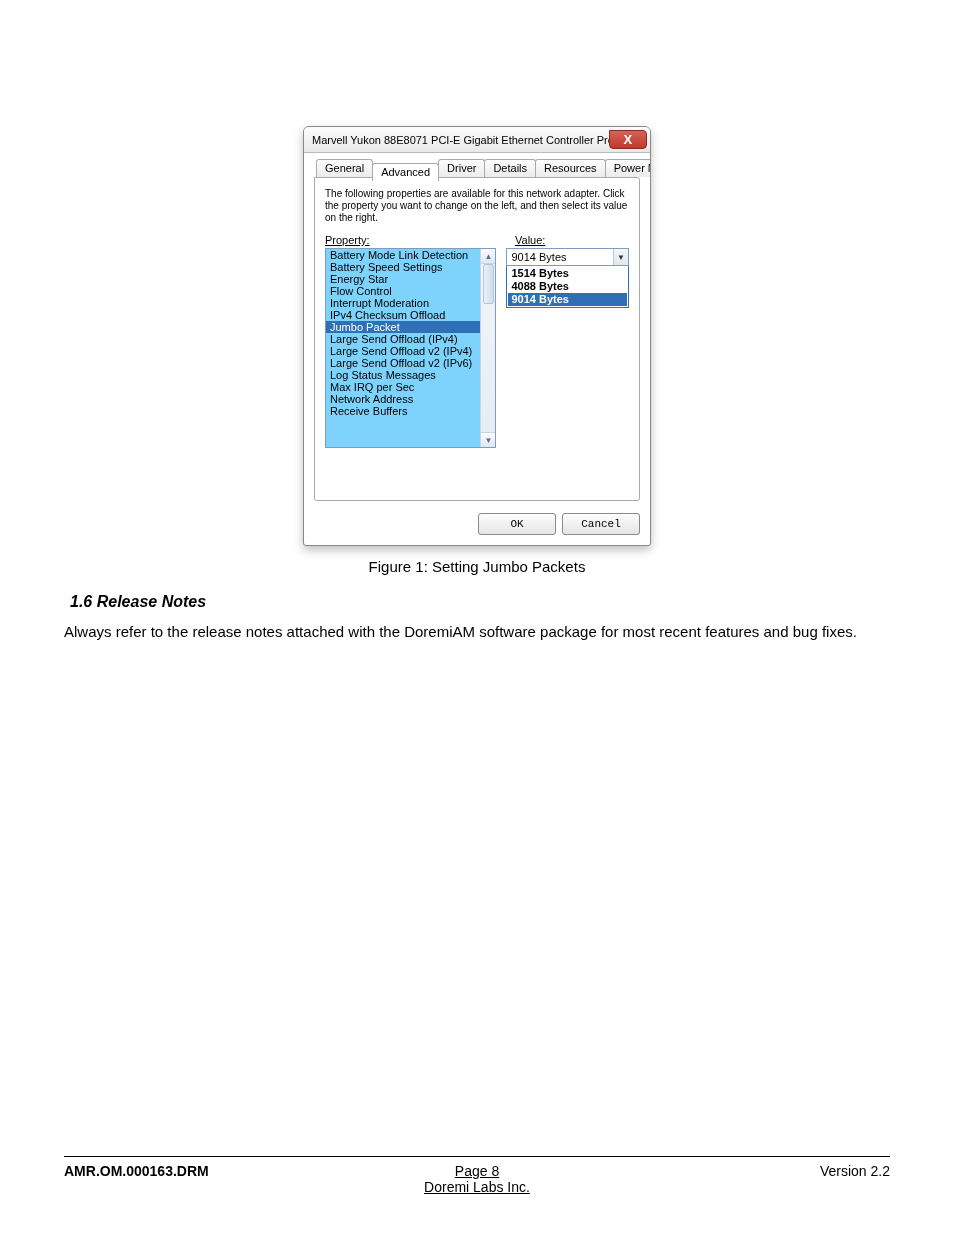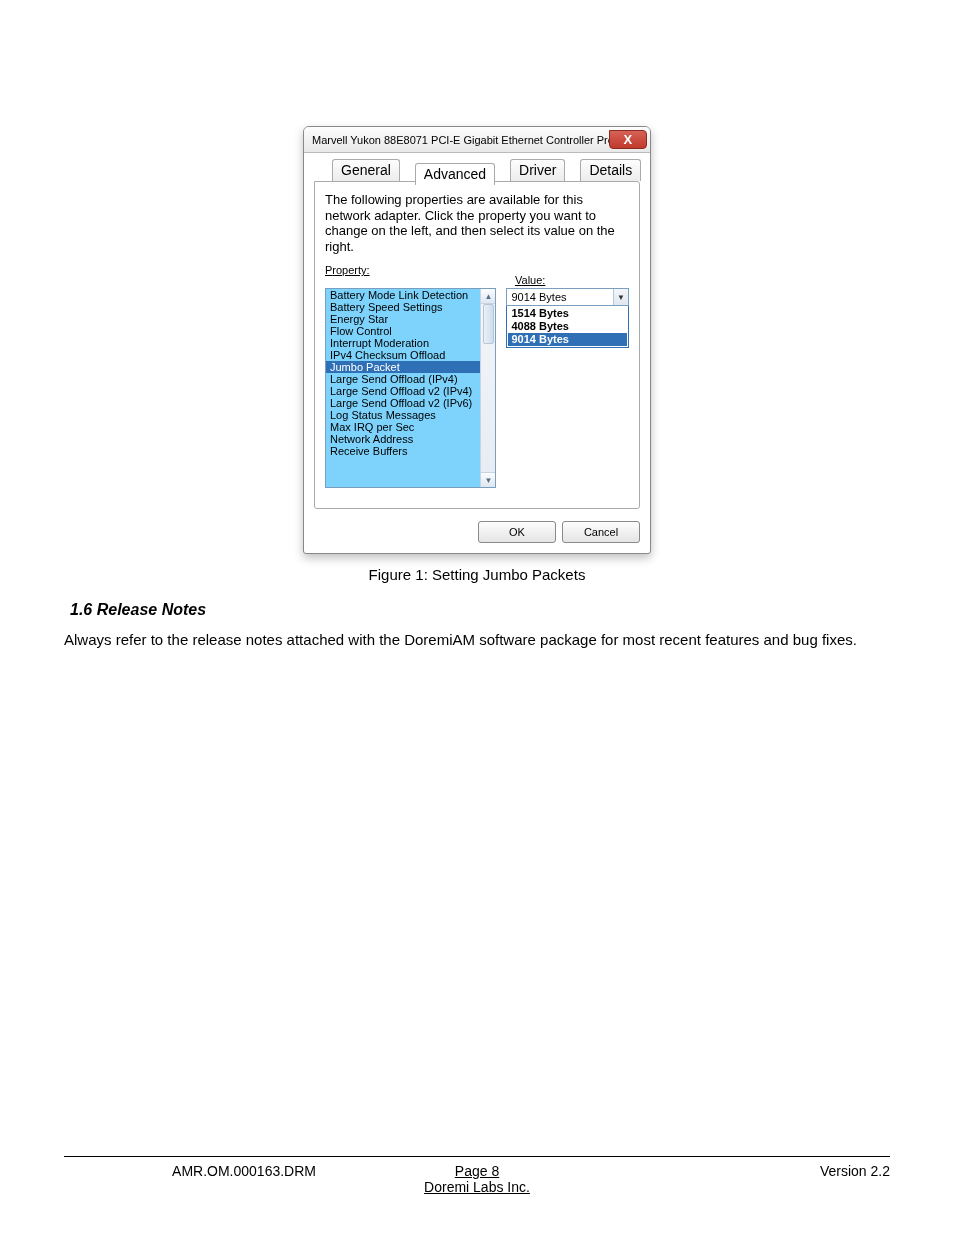--- a/index.html
+++ b/index.html
@@ -63,48 +63,47 @@
     padding: 6px 10px 6px 10px;
     font-size: 11px;
     color: #000;
   }
   .tabs {
     display:flex;
     margin-bottom:0;
     padding-left:2px;
   }
   .tab {
-    font-size: 14px;
+    font-size: 11px;
     padding: 2px 8px 3px 8px;
     border: 1px solid #aaa;
     border-bottom: none;
     background: linear-gradient(#fdfdfd,#ececec);
     border-radius: 3px 3px 0 0;
     margin-right: -1px;
     white-space: nowrap;
-    margin-left: 16px;
   }
   .tab.active {
     background: #fff;
     position: relative;
     top: 4px;
     z-index: 2;
   }
   .tab-panel {
     border: 1px solid #aaa;
     border-radius: 0 3px 3px 3px;
     padding: 10px 10px 20px 10px;
     background: #fff;
     position: relative;
     min-height: 324px;
   }
-  .blurb { font-size: 13px; line-height: 1.2; margin-bottom: 10px; }
+  .blurb { font-size: 10px; line-height: 1.2; margin-bottom: 10px; }
   .labels-row { display:flex; margin-bottom:2px;text-decoration:underline; }
   .label-prop { width: 180px; }
-  .label-val { margin-left: 10px; margin-top: 10px; }
+  .label-val { margin-left: 10px; }
   .u { text-decoration: underline; }
   .lists-row { display:flex; }
   .prop-list {
     width: 178px;
     height: 200px;
     border: 1px solid #7a9ebd;
     background:#7dd3fc;
     font-size: 11px;
     overflow: hidden;
     position: relative;
@@ -138,20 +137,21 @@
     background:linear-gradient(#f3f6fa,#dfe7f0);
     display:flex;align-items:center;justify-content:center;font-size:8px;color:#333;}
   .combo-options{
     border:1px solid #2f6fb5;border-top:none;font-size:11px;background:#fff;padding:1px;
   }
   .opt{padding:0 3px;line-height:13px;font-weight:bold;}
   .opt.selected{background:#2f6fb5;color:#fff;}
   .dlg-buttons{
     display:flex;justify-content:flex-end;gap:6px;
     padding:6px 10px 10px 10px;
+    font-family:Liberation Mono, monospace;
   }
   .win-btn{
     width:78px;height:22px;font-size:11px;
     border:1px solid #8a8a8a;border-radius:3px;
     background:linear-gradient(#fdfdfd,#e5e5e5);
     display:flex;align-items:center;justify-content:center;
   }
 
   
   .fig-caption{
@@ -181,21 +181,21 @@
   .footer-rule{
     border:none;border-top:1px solid #000;margin:0 0 6px 0;
   }
   .footer{
     font-family: Arial, sans-serif;
     font-size:14px;
     display:grid;
     grid-template-columns: 1fr auto 1fr;
     align-items:start;
   }
-  .foot-left{text-align:center;}
+  .foot-left{text-align:left;font-weight:bold;}
   .foot-center{text-align:center;text-decoration:underline;}
   .foot-right{text-align:right;}
 </style>
 </head>
 <body>
 
 <div class="page">
   <div class="content">
 
     <div class="dialog-wrap">

